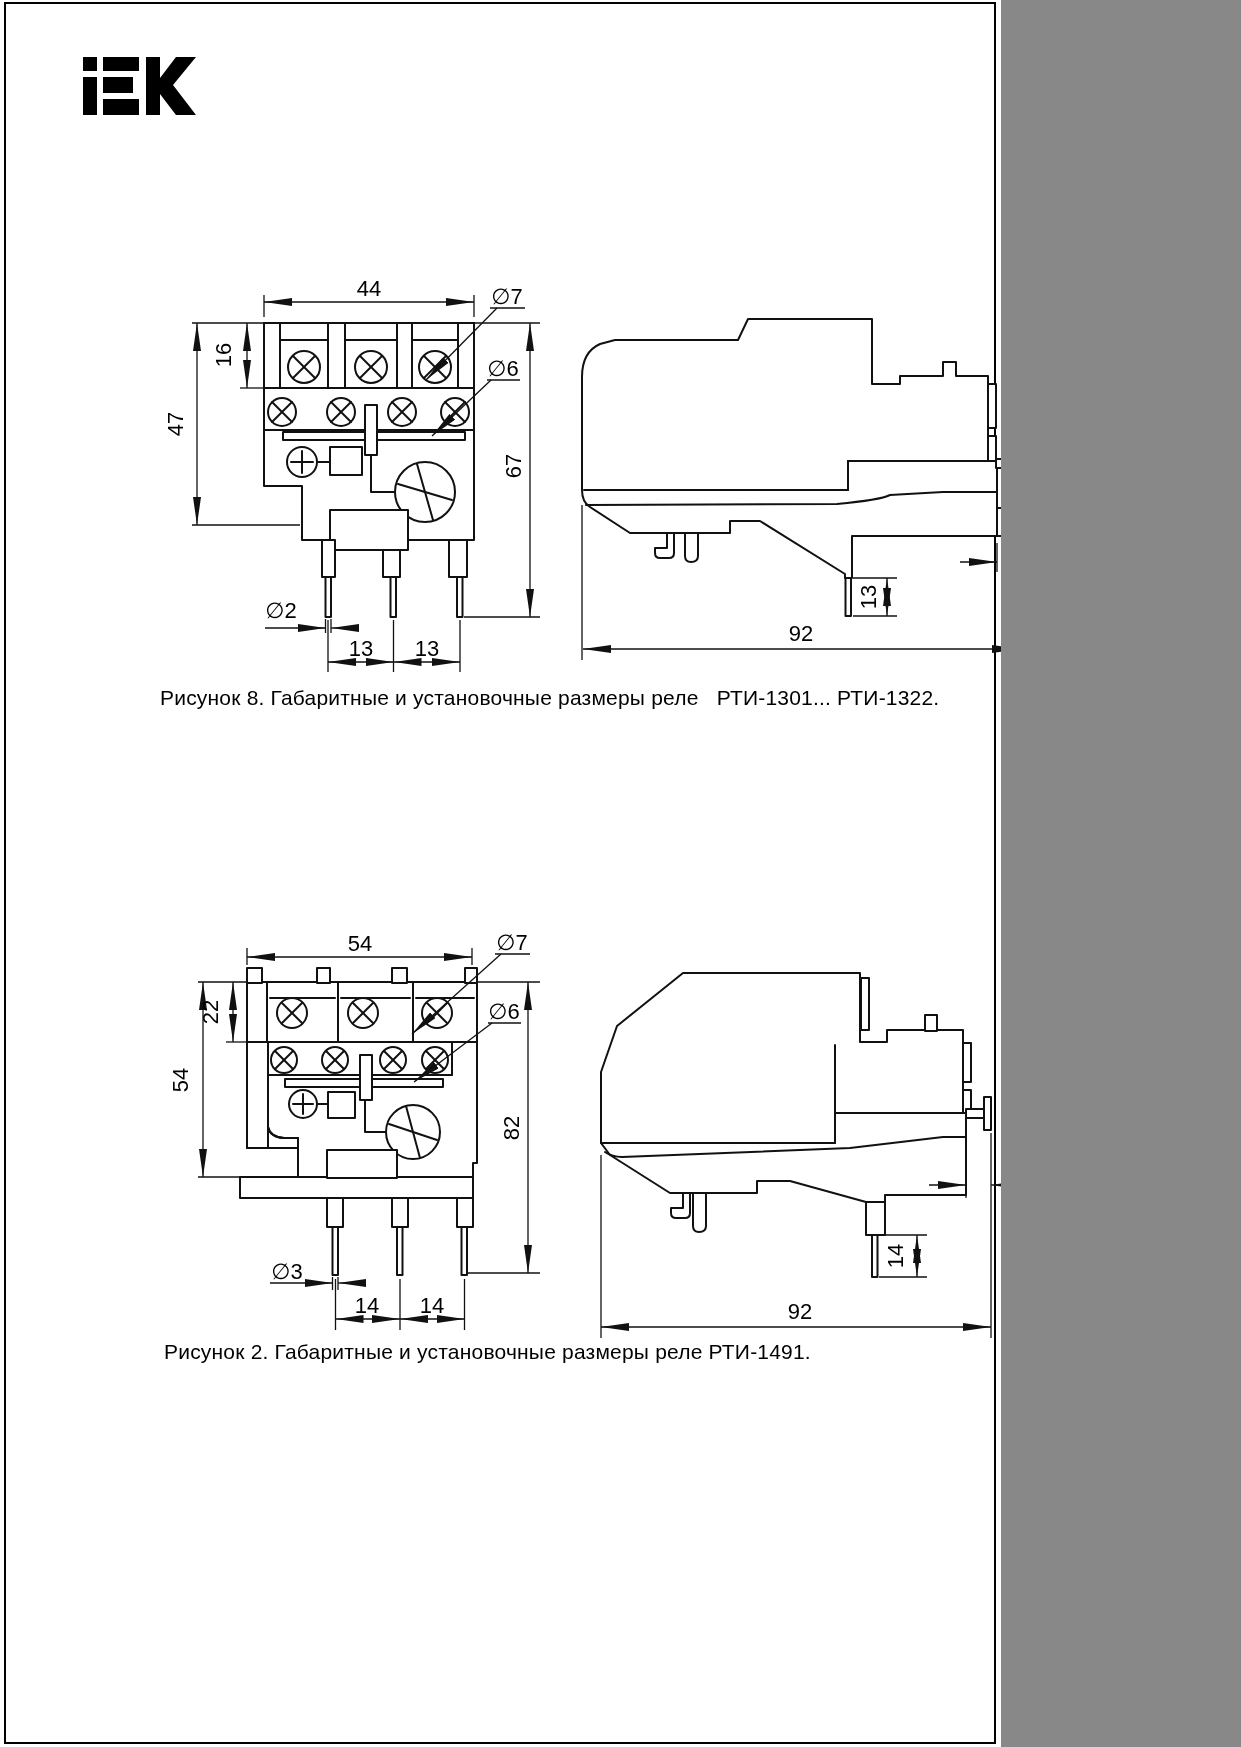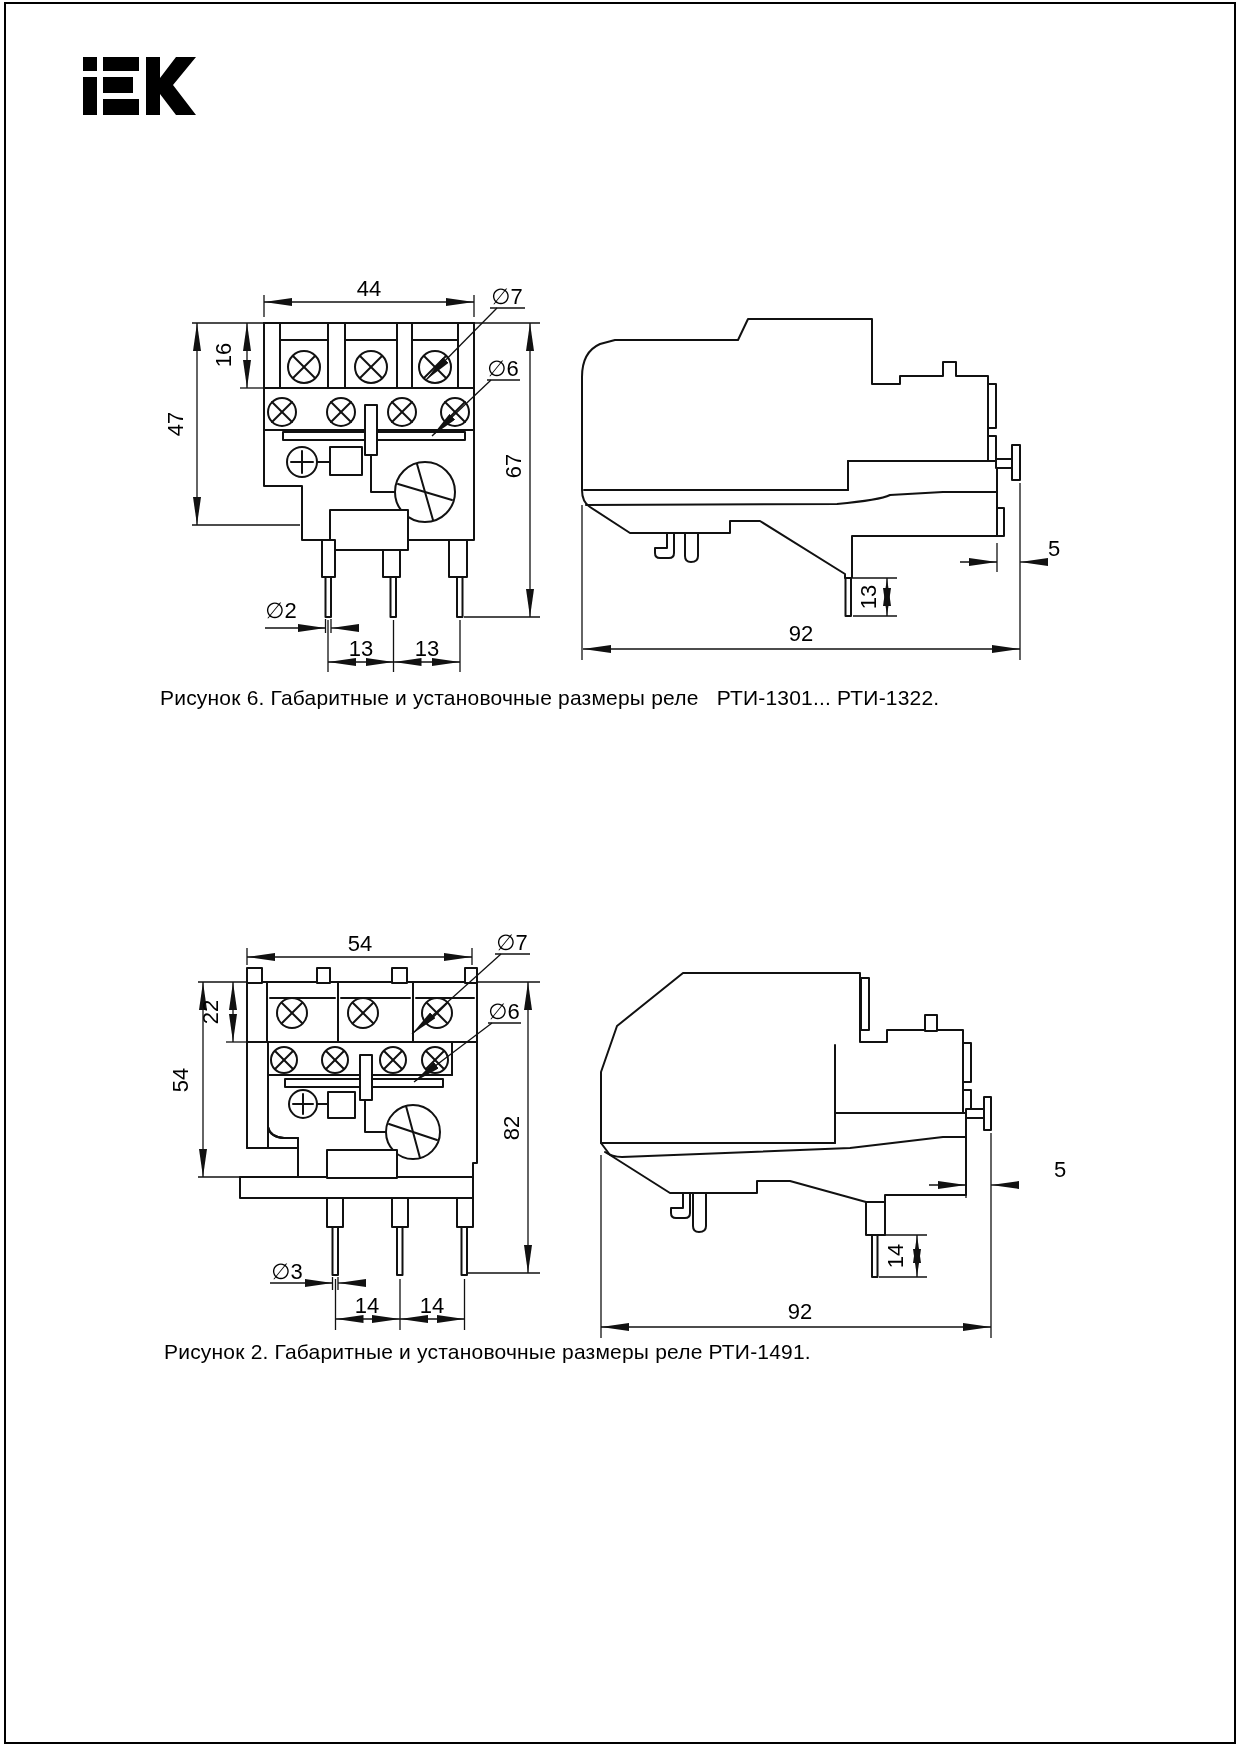--- a/index.html
+++ b/index.html
@@ -1,16 +1,16 @@
 <!DOCTYPE html>
 <html><head>
 <meta charset="utf-8">
 <style>
   html,body{margin:0;padding:0;background:#888;}
-  #page{position:relative;width:1241px;height:1747px;background:#fff;
+  #page{position:relative;width:1001px;height:1747px;background:#fff;
         font-family:"Liberation Sans",sans-serif;overflow:hidden;}
   #frame{position:absolute;left:4px;top:2px;right:5px;bottom:3px;
          border:2px solid #000;pointer-events:none;}
   svg{position:absolute;left:0;top:0;}
   .ol{fill:#fff;stroke:#111;stroke-width:2;stroke-linejoin:round;stroke-linecap:round;}
   .ln{fill:none;stroke:#111;stroke-width:2;stroke-linejoin:round;stroke-linecap:round;}
   .dim{fill:none;stroke:#111;stroke-width:1.3;}
   .scr{fill:#fff;stroke:#111;stroke-width:2;}
   .dimtxt{font:22px "Liberation Sans",sans-serif;fill:#000;}
   .caption{position:absolute;font-size:21px;color:#000;white-space:pre;
@@ -304,15 +304,15 @@
         <line x1="1018" y1="1185" x2="991" y2="1185" marker-end="url(#ar)"></line>
         <line x1="601" y1="1155" x2="601" y2="1338"></line>
         <line x1="601" y1="1327" x2="991" y2="1327" marker-start="url(#ar)" marker-end="url(#ar)"></line>
       </g>
       <text class="dimtxt" x="903" y="1256" text-anchor="middle" transform="rotate(-90 903 1256)">14</text>
       <text class="dimtxt" x="1060" y="1177" text-anchor="middle">5</text>
       <text class="dimtxt" x="800" y="1319" text-anchor="middle">92</text>
     </g>
   </svg>
 
-  <div id="cap1" class="caption">Рисунок 6. Габаритные и установочные размеры реле   РТИ-1301... РТИ-1322.</div>
+  <div id="cap1" class="caption">Рисунок 8. Габаритные и установочные размеры реле   РТИ-1301... РТИ-1322.</div>
   <div id="cap2" class="caption">Рисунок 2. Габаритные и установочные размеры реле РТИ-1491.</div>
 </div>
 
 </body></html>

